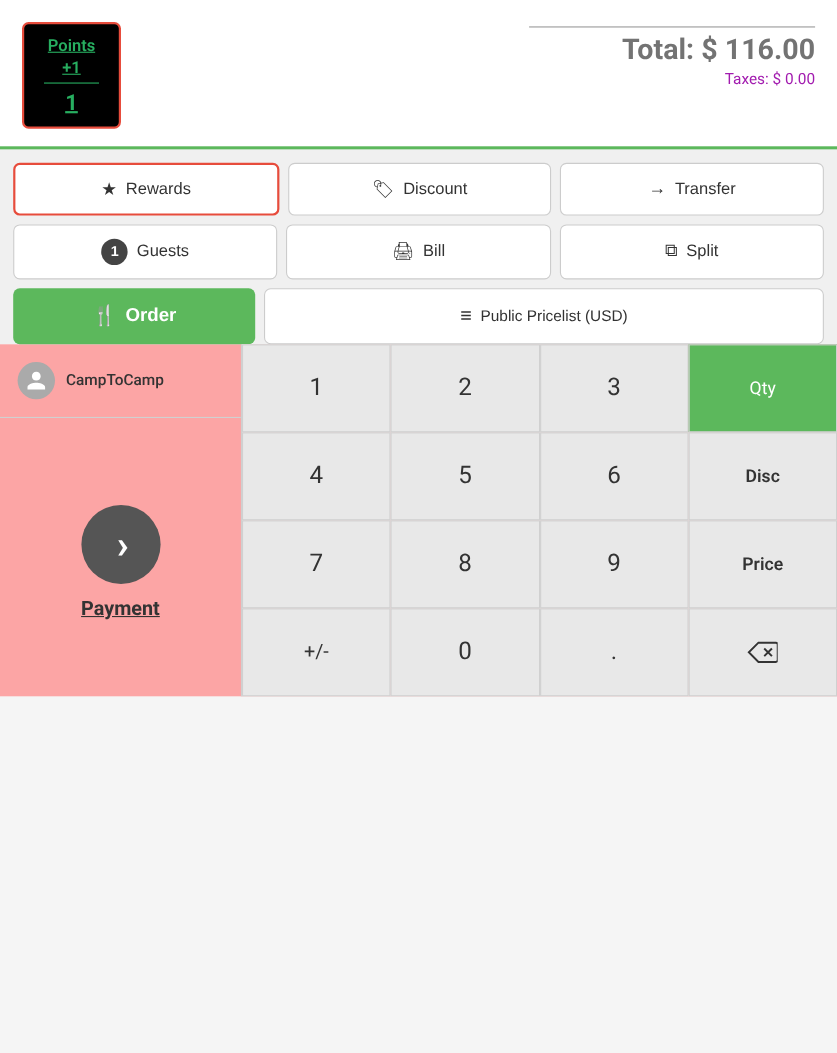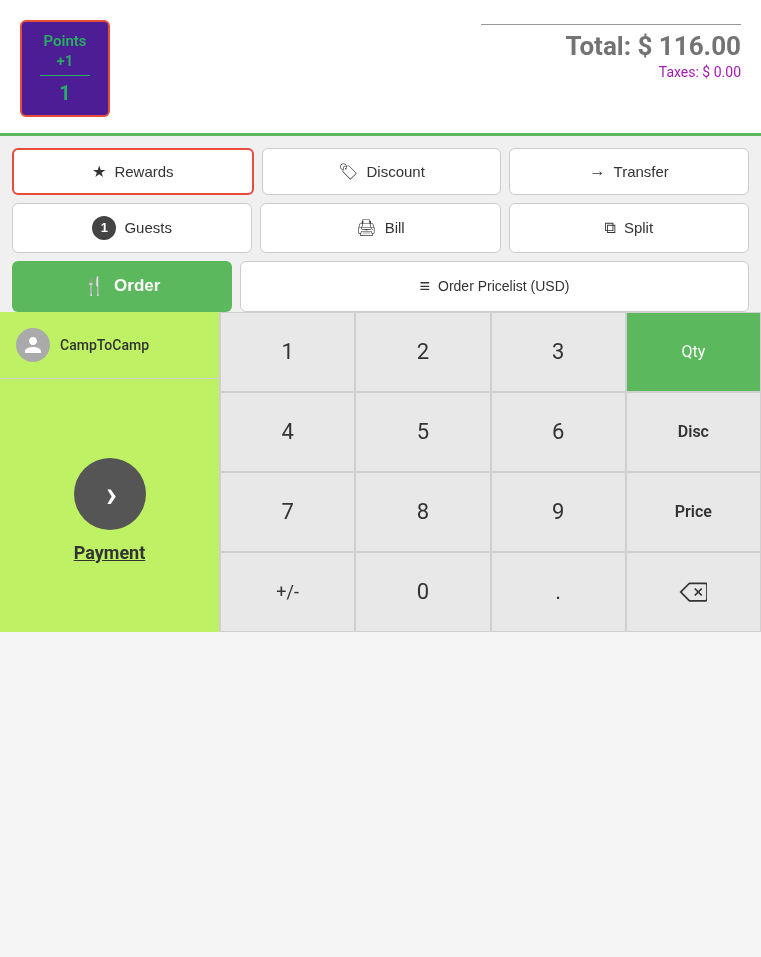--- a/index.html
+++ b/index.html
@@ -15,21 +15,21 @@
       display: flex;
       gap: 8px;
       margin-bottom: 8px;
     }
   </style>
 </head>
 <body>
 
 <div style="display:flex; align-items:flex-start; padding:20px 20px 16px 20px; background:#fff; border-bottom: 3px solid #5cb85c;">
 
-  <div style="border:2.5px solid #e74c3c; border-radius:6px; padding:10px 18px; text-align:center; min-width:90px; background:#4c1d95; color:#27ae60; cursor:pointer;">
+  <div style="border:2.5px solid #e74c3c; border-radius:6px; padding:10px 18px; text-align:center; min-width:90px; background:#000000; color:#27ae60; cursor:pointer;text-decoration:underline;">
     <div style="font-size:15px; font-weight:600; color:#27ae60; line-height:1.3;">Points</div>
     <div style="font-size:15px; font-weight:600; color:#27ae60;">+1</div>
     <hr style="border:none; border-top:1.5px solid #27ae60; margin:5px 0;">
     <div style="font-size:20px; font-weight:700; color:#27ae60;">1</div>
   </div>
 
   <div style="margin-left:auto; text-align:right; padding-top:4px;">
     <hr style="border:none; border-top:1.5px solid #999; margin-bottom:6px; width:260px; margin-left:auto;">
     <div style="font-size:26px; font-weight:700; color:#737373;">Total: $ 116.00</div>
     <div style="font-size:14px; color:#a21caf; margin-top:3px;">Taxes: $ 0.00</div>
@@ -68,26 +68,26 @@
     </button>
   </div>
 
   <div style="display:flex; gap:8px; margin-bottom:0;">
     <button style="flex:0 0 220px;display:flex;align-items:center;justify-content:center;gap:8px;padding:14px 8px;border:none;border-radius:6px;background:#5cb85c;font-size:17px;font-weight:600;color:#fff;cursor:pointer;">
       <span style="font-size:18px;">🍴</span>
       <span>Order</span>
     </button>
     <button style="flex:1;display:flex;align-items:center;justify-content:center;gap:8px;padding:14px 8px;border:1.5px solid #ccc;border-radius:6px;background:#fff;font-size:14px;font-weight:500;color:#333;cursor:pointer;">
       <span style="font-size:18px;">≡</span>
-      <span>Order Pricelist (USD)</span>
+      <span>Public Pricelist (USD)</span>
     </button>
   </div>
 </div>
 
-<div style="display:flex; background:#bef264;">
+<div style="display:flex; background:#fca5a5;">
 
   <div style="width:220px; display:flex; flex-direction:column; border-right:1px solid #d0d0d0;">
     <div style="display:flex;align-items:center;gap:10px;padding:16px;border-bottom:1px solid #d0d0d0;cursor:pointer;">
       <div style="width:34px;height:34px;background:#aaa;border-radius:50%;display:flex;align-items:center;justify-content:center;flex-shrink:0;">
         <svg width="20" height="20" viewBox="0 0 24 24" fill="#fff">
           <path d="M12 12c2.7 0 4.8-2.1 4.8-4.8S14.7 2.4 12 2.4 7.2 4.5 7.2 7.2 9.3 12 12 12zm0 2.4c-3.2 0-9.6 1.6-9.6 4.8v2.4h19.2v-2.4c0-3.2-6.4-4.8-9.6-4.8z"></path>
         </svg>
       </div>
       <span style="font-size:14px;font-weight:500;color:#333;">CampToCamp</span>
     </div>

